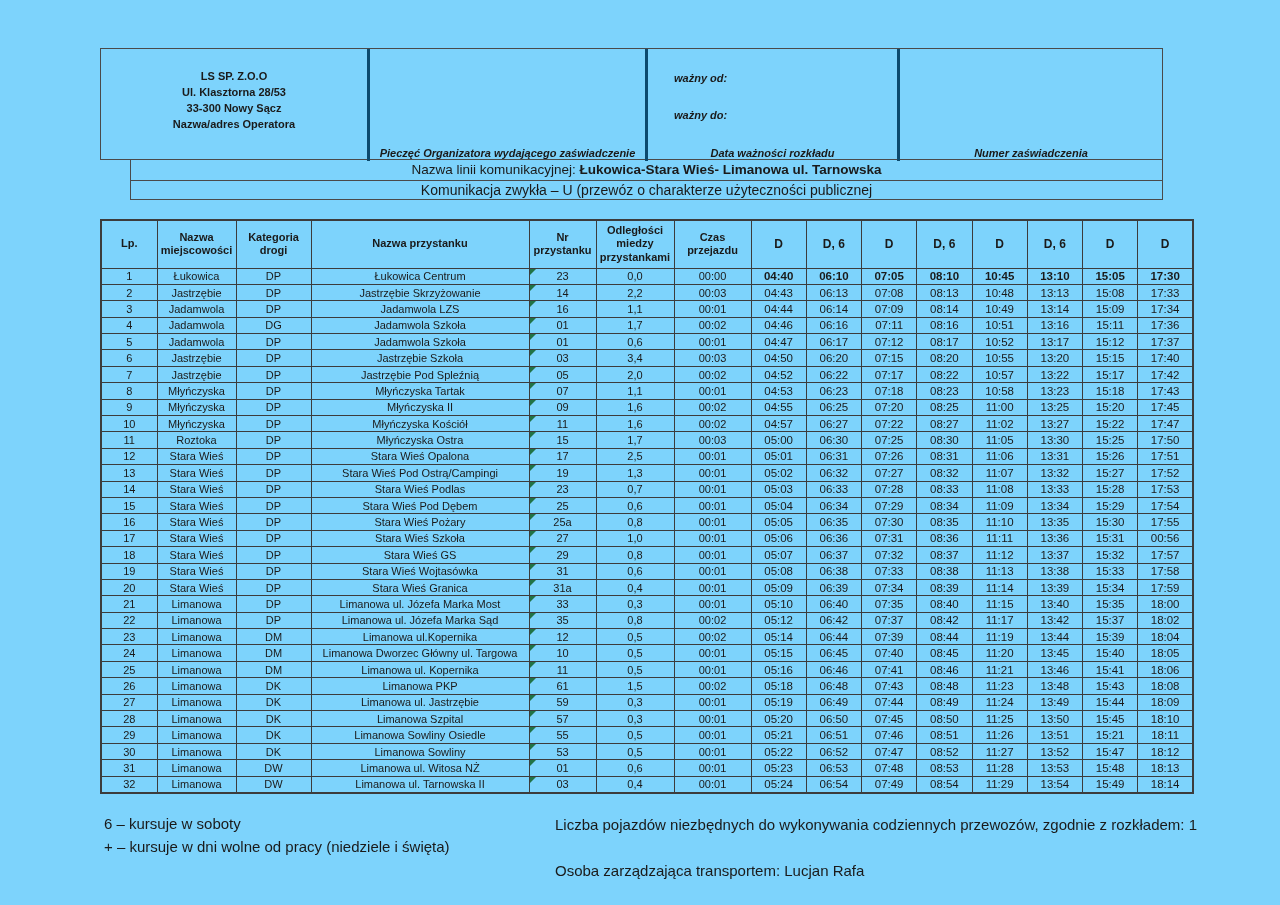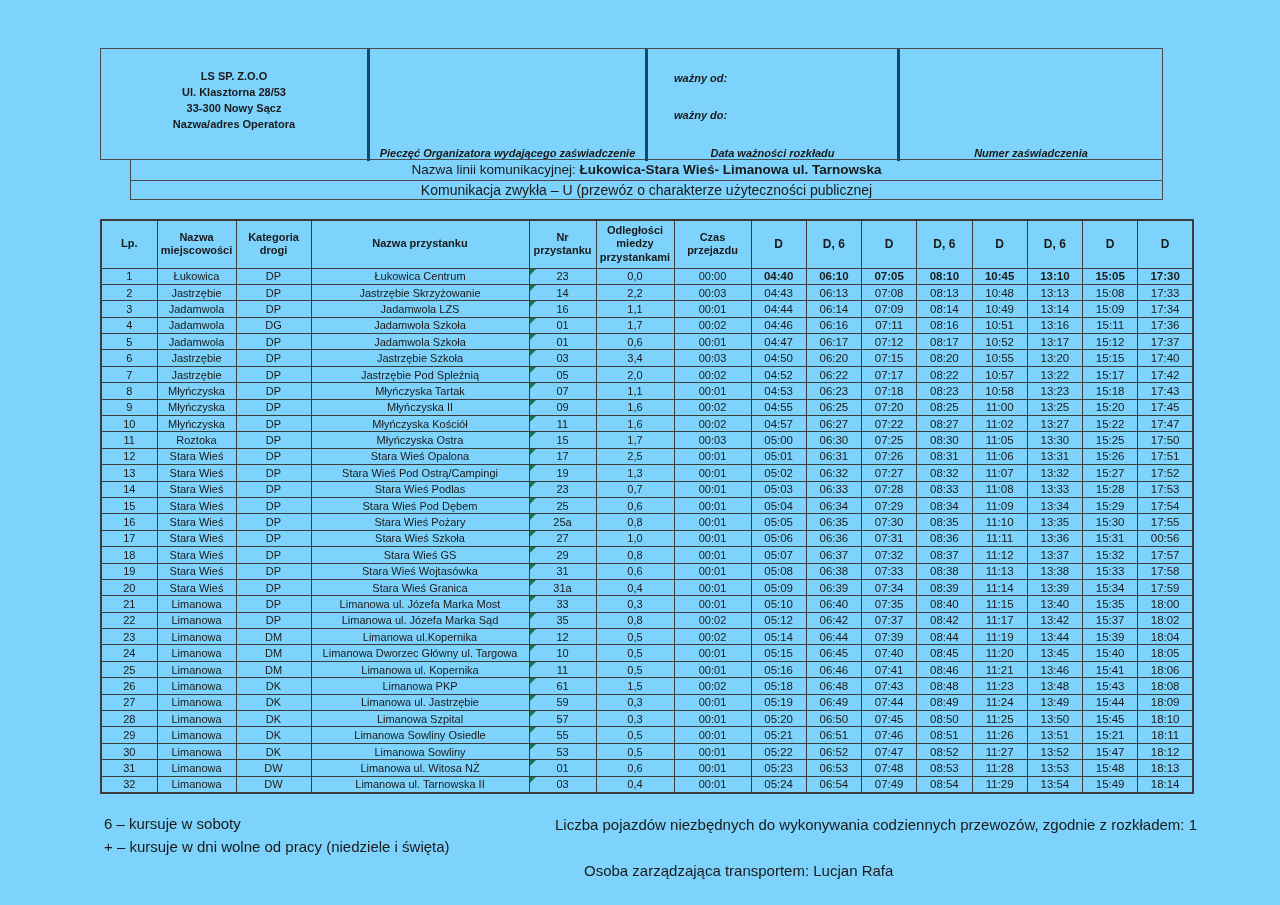--- a/index.html
+++ b/index.html
@@ -37,21 +37,21 @@
   td.nr-cell { position:relative; }
   td.nr-cell::before {
     content:""; position:absolute; left:0; top:0; width:0; height:0;
     border-top:6px solid var(--marker-green,#217346); border-right:6px solid transparent;
   }
 
   
   .legend { position:absolute; left:104px; top:816px; font-size:15px; line-height:1.0; }
   .legend div { margin-bottom:8px; height:15px; }
   .info-line-1 { position:absolute; left:555px; top:816px; font-size:15px; }
-  .info-line-2 { position:absolute; left:584px; top:862px; font-size:15px; }
+  .info-line-2 { position:absolute; left:555px; top:862px; font-size:15px; }
 </style>
 </head>
 <body>
 
 <div class="page">
 
   <div class="cert-wrap">
     <div class="cert-box">
       <div class="cert-cell operator-block">
         <div>LS SP. Z.O.O</div>

